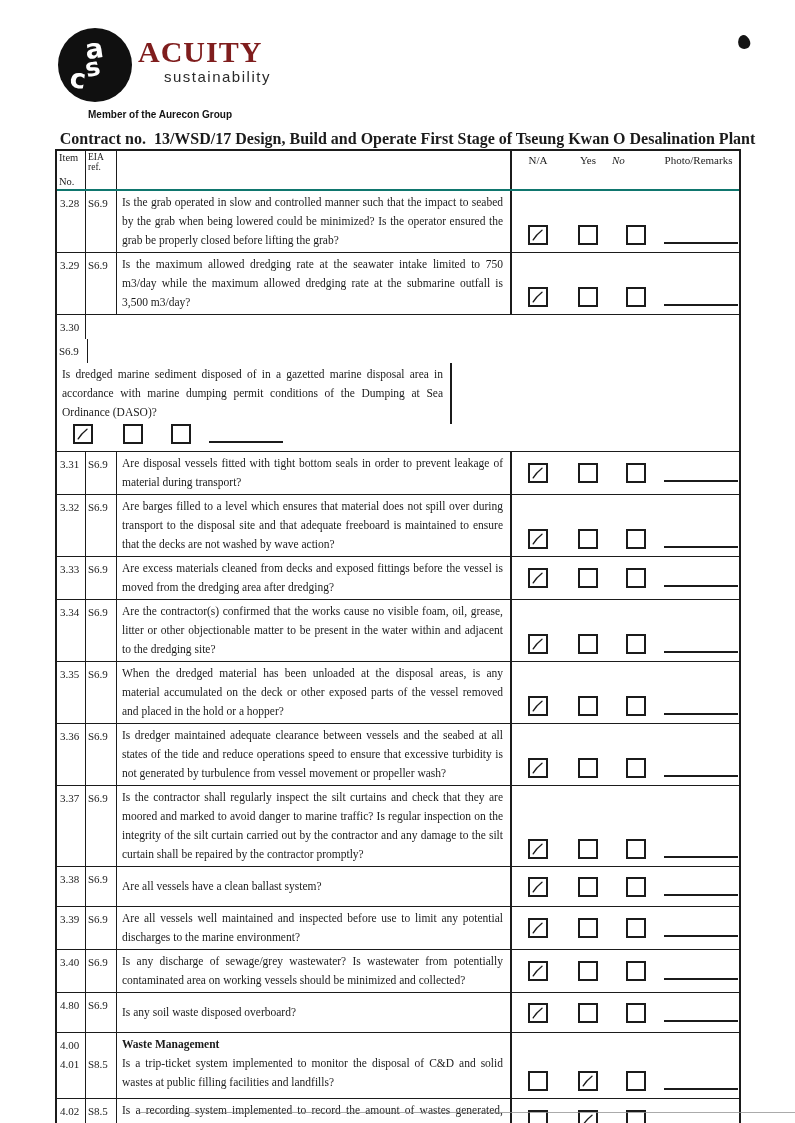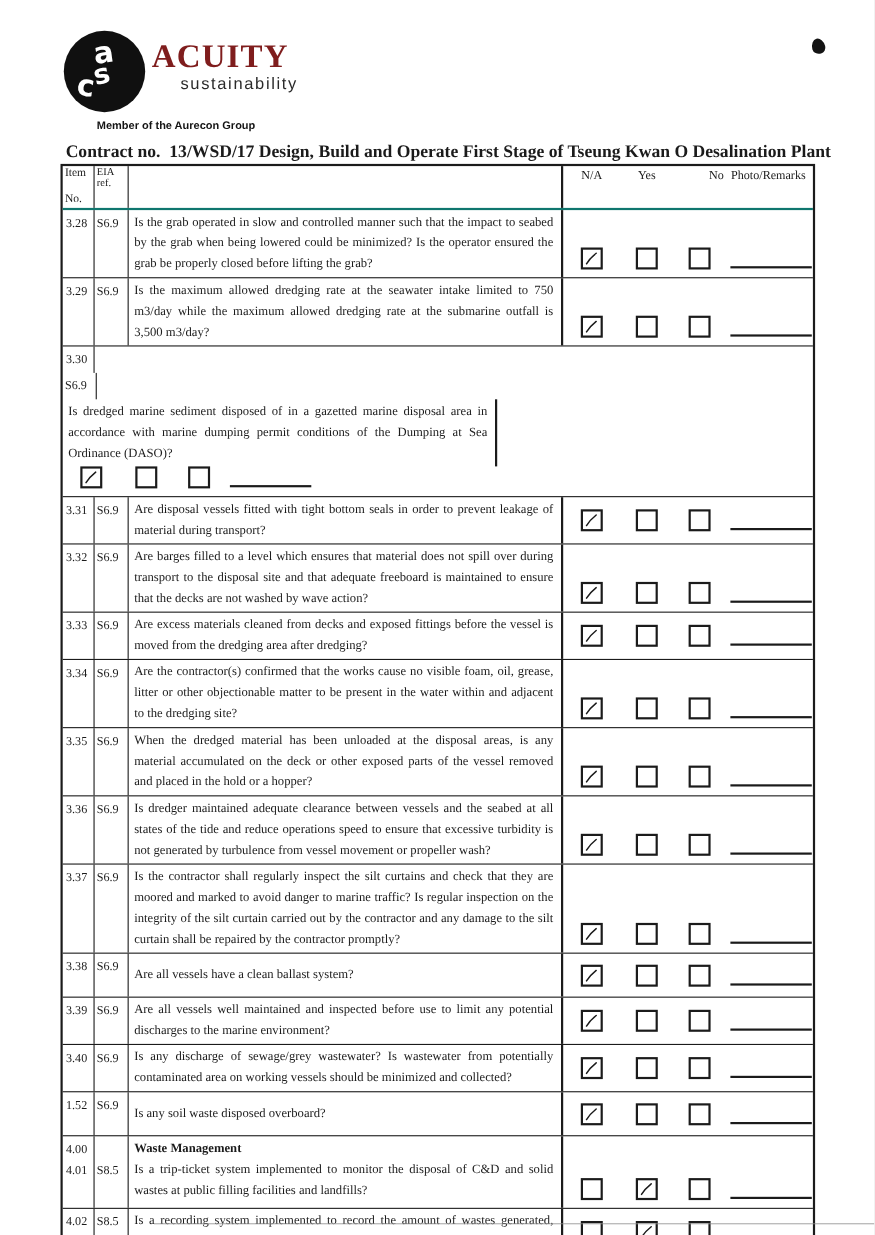--- a/index.html
+++ b/index.html
@@ -35,21 +35,21 @@
   
   .tbl { width:686px; margin-left:55px; margin-top:1px; border:2px solid #1b1b1b; }
   .thead { display:flex; border-bottom:2px solid #0f766e; min-height:40px; }
   .h-item { width:29px; border-right:1.5px solid #1b1b1b; font-size:10.5px; padding:1px 1px 2px 2px;
             display:flex; flex-direction:column; justify-content:space-between; }
   .h-eia  { width:31px; border-right:1.5px solid #1b1b1b; font-size:9.5px; padding:1px 1px 0 2px; }
   .h-q    { width:395px; border-right:2px solid #1b1b1b; }
   .h-checks { flex:1; display:flex; font-size:11px; padding-top:3px; }
   .h-na  { width:52px; text-align:center; }
   .h-yes { width:48px; text-align:center; }
-  .h-no  { width:46px; text-align:right; }
+  .h-no  { width:46px; text-align:left;font-style:italic; }
   .h-rem { flex:1; text-align:center; }
 
   .row { display:flex; border-bottom:1.5px solid #1b1b1b; }
   .row:last-child { border-bottom:none; }
   .c-item { width:29px; border-right:1px solid #1b1b1b; padding:3px 1px 2px 3px; font-size:11px; }
   .c-eia  { width:31px; border-right:1px solid #1b1b1b; padding:3px 1px 2px 2px; font-size:11px; }
   .c-item span, .c-eia span { display:block; line-height:19px; }
   .dual .c-eia .l1 { min-height:19px; }
   .c-q { width:395px; border-right:2px solid #1b1b1b; padding:2px 7px 2px 5px;
          font-size:11.5px; line-height:19px; text-align:justify; display:flex; flex-direction:column; }
@@ -509,21 +509,21 @@
         <span class="cb cb-no">
           
         </span>
         <span class="remark-line"></span>
       </div>
     </div>
   </div>
 
   <div class="row align-center" style="min-height: 40px;">
     <div class="c-item">
-      <span class="l1">1.52</span>
+      <span class="l1">4.80</span>
       <span class="l2"></span>
     </div>
     <div class="c-eia">
       <span class="l1">S6.9</span>
       <span class="l2"></span>
     </div>
     <div class="c-q">
 
       <div>Is any soil waste disposed overboard?</div>
     </div>

